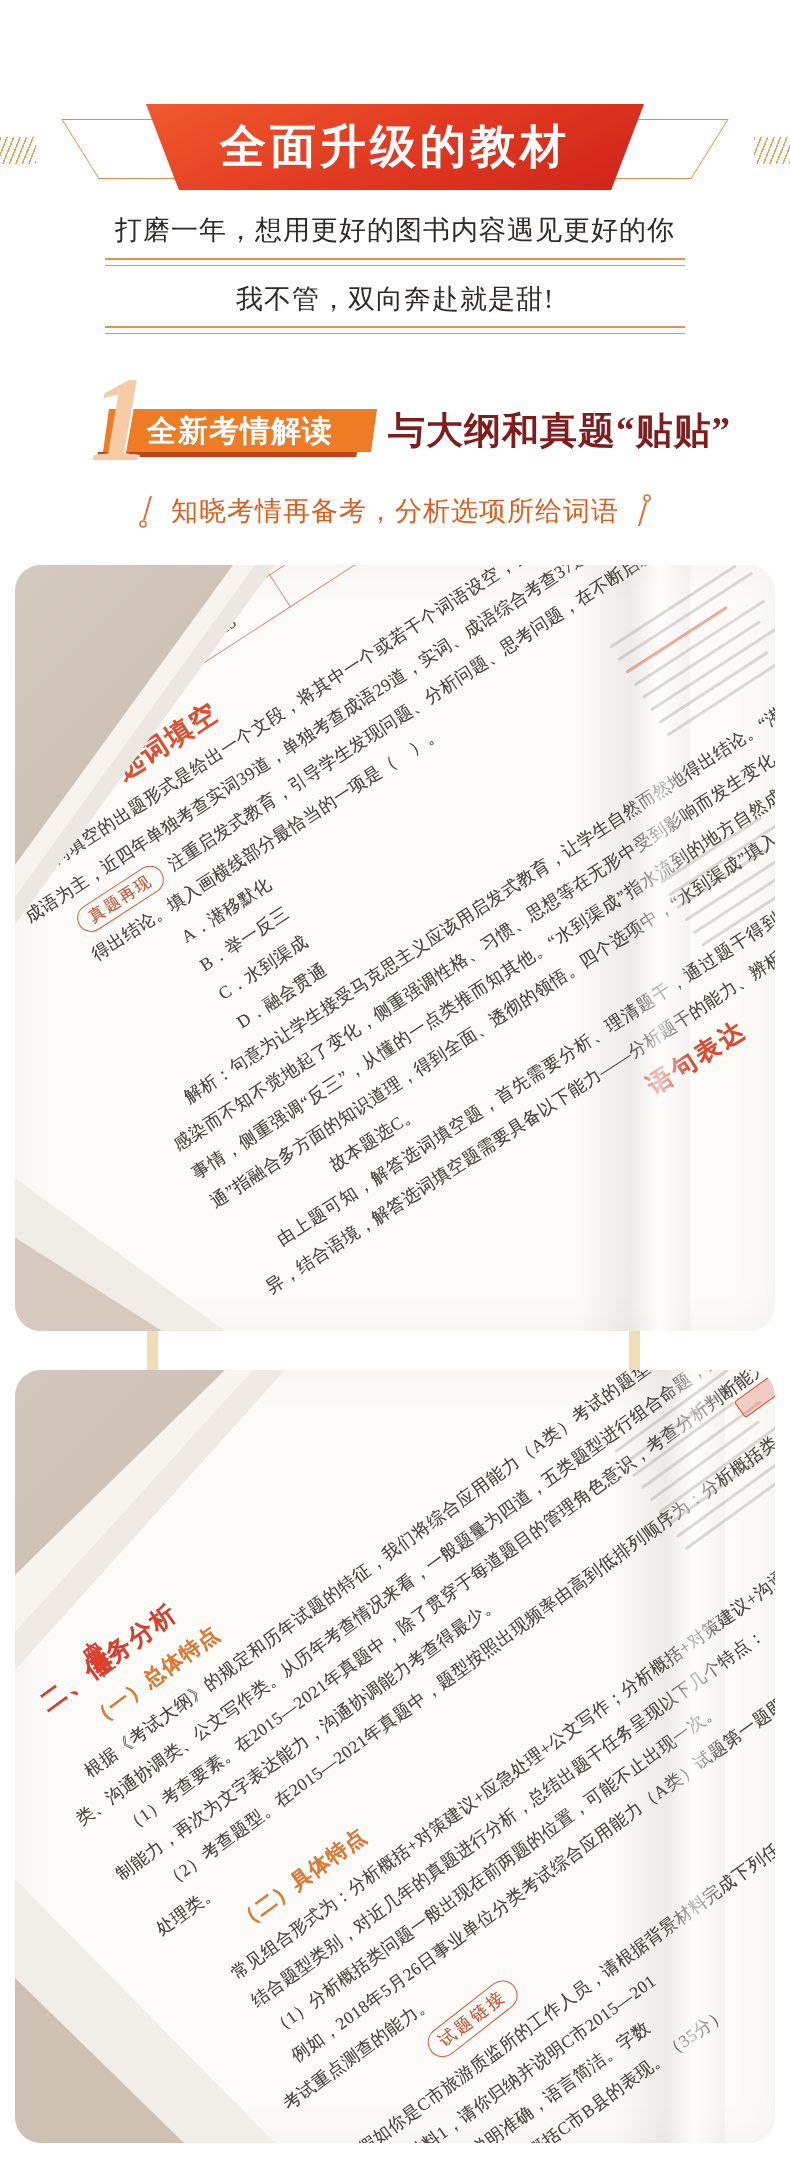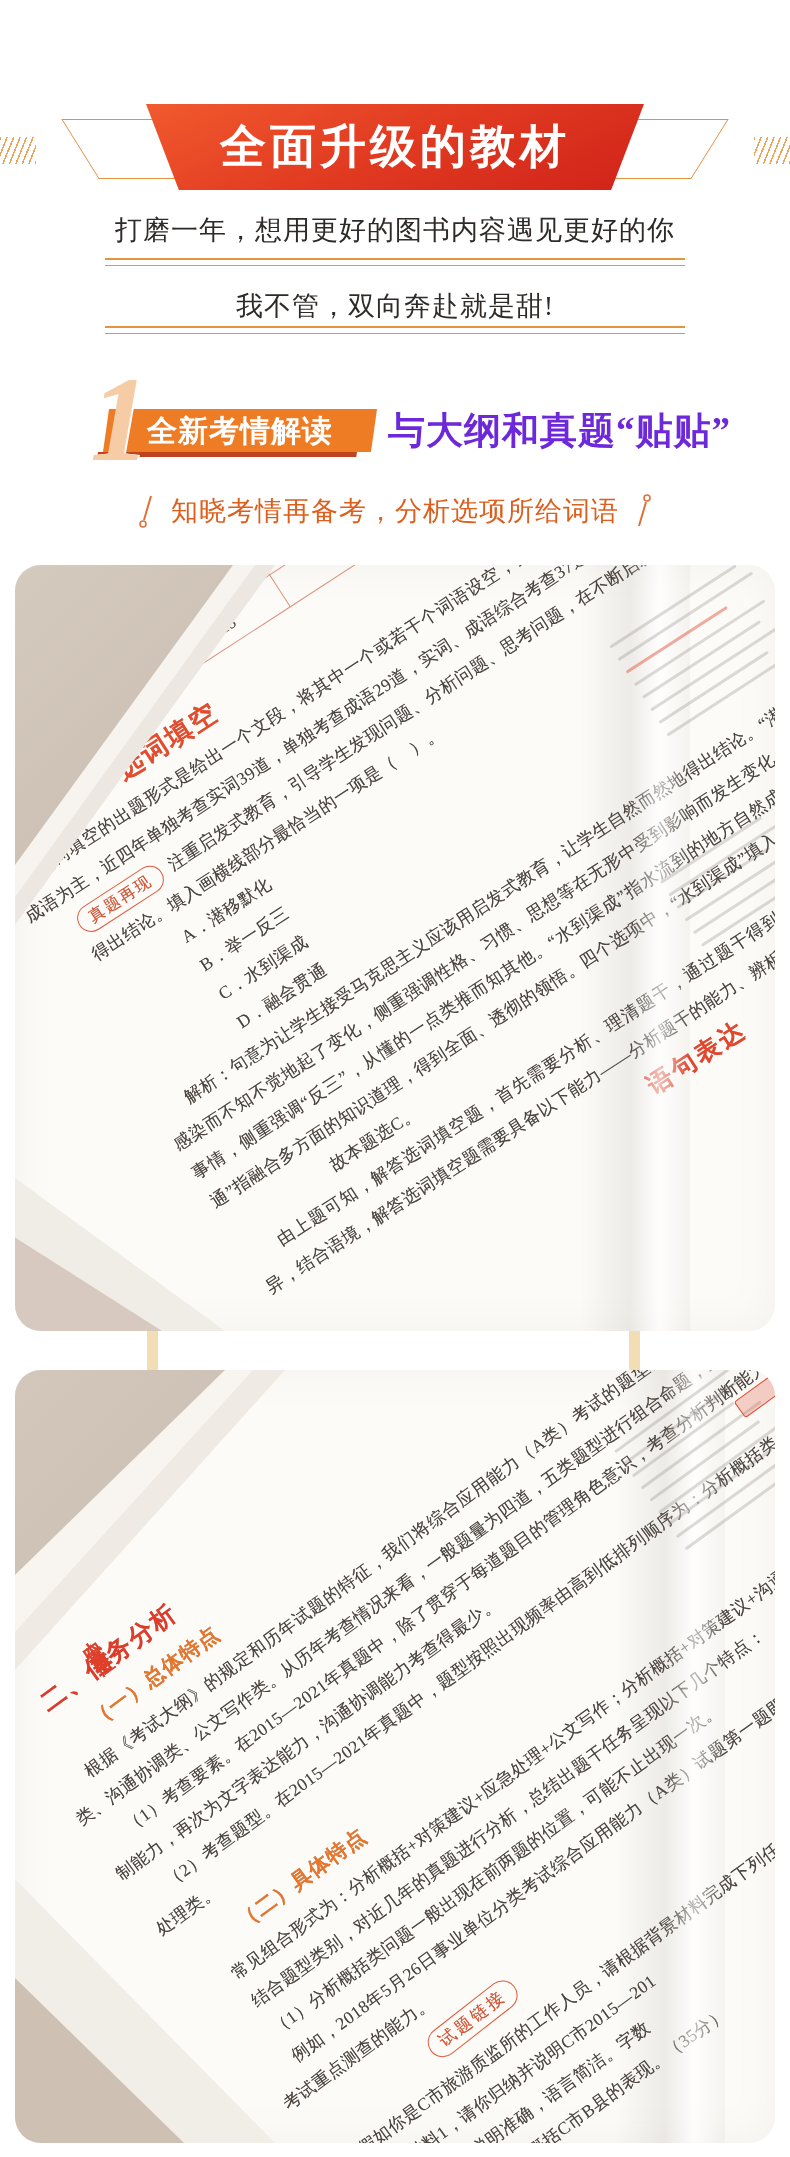--- a/index.html
+++ b/index.html
@@ -15,35 +15,35 @@
   .deco.right{right:80px;width:160px;transform:skewX(-32deg);}
   .ribbon{position:absolute;left:146px;top:94px;width:498px;height:86px;z-index:2;
           background:linear-gradient(155deg,#f15a2e 0%,#e13a21 50%,#d0231a 100%);
           clip-path:polygon(0 0,100% 0,93.4% 100%,6.6% 100%);
           display:flex;align-items:center;justify-content:center;}
   .ribbon-title{color:#fff;font-size:46px;font-weight:bold;letter-spacing:4px;
           font-family:"Liberation Sans","DejaVu Sans",sans-serif;}
 
   
   .hero{position:absolute;left:0;width:100%;text-align:center;font-size:27px;color:#2e2a28;letter-spacing:1px;}
-  .hero.l1{top:202px;} .hero.l2{top:278px;}
+  .hero.l1{top:202px;} .hero.l2{top:271px;}
   .rule{position:absolute;left:105px;width:580px;height:5px;
         border-top:2px solid #e2973f;border-bottom:1px solid #e2973f;}
   .rule.r1{top:248px;} .rule.r2{top:316px;}
 
   
   .sec-num{position:absolute;left:90px;top:350px;z-index:3;font-style:italic;font-weight:bold;
            font-size:120px;line-height:1;color:#f5cca6;text-shadow:2px 0 0 #fff;}
   .sec-banner{position:absolute;left:106px;top:399px;width:268px;height:43px;background:#ee7c25;
               transform:skewX(-8deg);z-index:2;}
   .sec-banner::after{content:"";position:absolute;left:-5px;right:14px;bottom:-5px;height:5px;background:#bf431c;}
   .sec-banner-label{display:block;text-align:center;line-height:43px;transform:skewX(8deg);
               color:#fff;font-weight:bold;font-size:30px;letter-spacing:1px;}
   .sec-title{position:absolute;left:388px;top:399px;line-height:43px;font-size:37px;font-weight:bold;
-              color:#6d28d9;letter-spacing:1px;z-index:2;}
+              color:#7f1d1d;letter-spacing:1px;z-index:2;}
   .tagline{position:absolute;top:482px;left:0;width:100%;display:flex;justify-content:center;
            align-items:center;gap:16px;color:#dd5e1d;font-size:27px;letter-spacing:1px;}
   .orn{flex:0 0 auto;}
 
   
   .photo{position:absolute;left:15px;width:760px;border-radius:26px;overflow:hidden;
          background:#fcfbf8;z-index:2;box-shadow:inset 0 0 40px rgba(150,130,110,0.08);}
   #photo1{top:555px;height:766px;}
   #photo2{top:1360px;height:773px;}
   .connector{position:absolute;top:1314px;width:11px;height:54px;background:#f3ddb4;z-index:1;}

